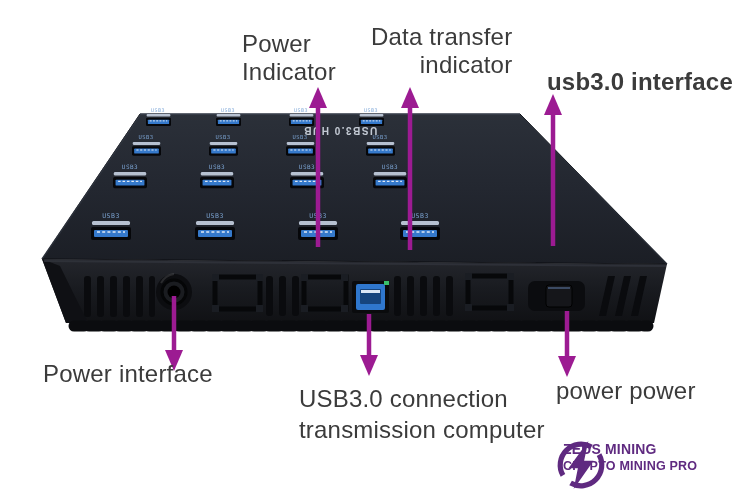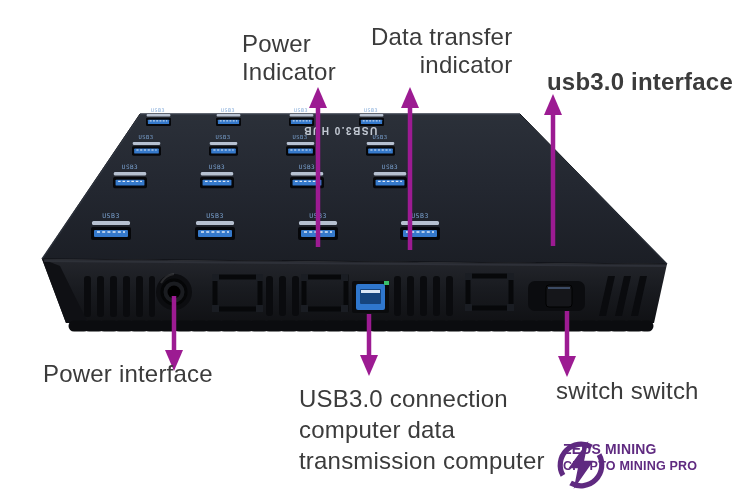--- a/index.html
+++ b/index.html
@@ -222,25 +222,24 @@
     <div>Data transfer</div>
     <div>indicator</div>
   </div>
 
   <div class="ann" style="left:547px;top:68px;font-weight:bold;">usb3.0 interface</div>
 
   <div class="ann" style="left:43px;top:360px;">Power interface</div>
 
   <div class="ann tri" style="left:299px;top:375px;margin-top:8px;">
     <div>USB3.0 connection</div>
-    <div>computer data</div>
     <div>transmission computer</div>
   </div>
 
-  <div class="ann" style="left:556px;top:377px;">switch switch</div>
+  <div class="ann" style="left:556px;top:377px;">power power</div>
 
   <div class="logo">
     <svg width="50" height="50" viewBox="0 0 48 48">
       <path d="M41.3,14 A20,20 0 0 1 14,41.3" fill="none" stroke="var(--c-logo_purple,#5f2a80)" stroke-width="5"></path>
       <path d="M6.7,34 A20,20 0 0 1 34,6.7" fill="none" stroke="var(--c-logo_purple,#5f2a80)" stroke-width="5"></path>
       <polygon points="31,1 12,27 21,27 17,47 36,20 27,20" fill="var(--c-logo_purple,#5f2a80)"></polygon>
     </svg>
     <div class="logo-text">
       <div class="logo-l1">ZEUS MINING</div>
       <div class="logo-l2">CRYPTO MINING PRO</div>

